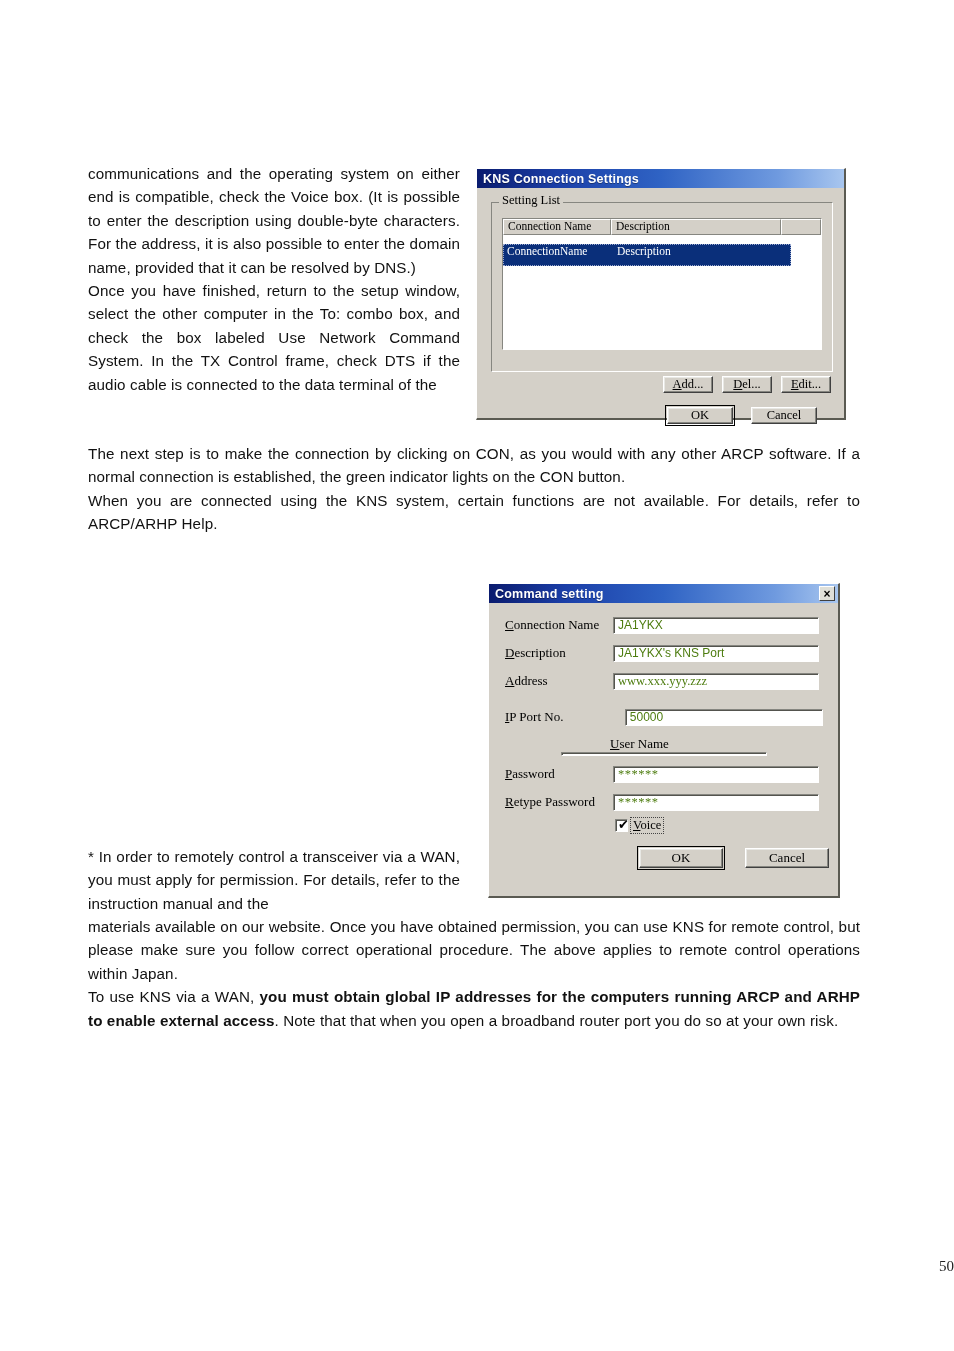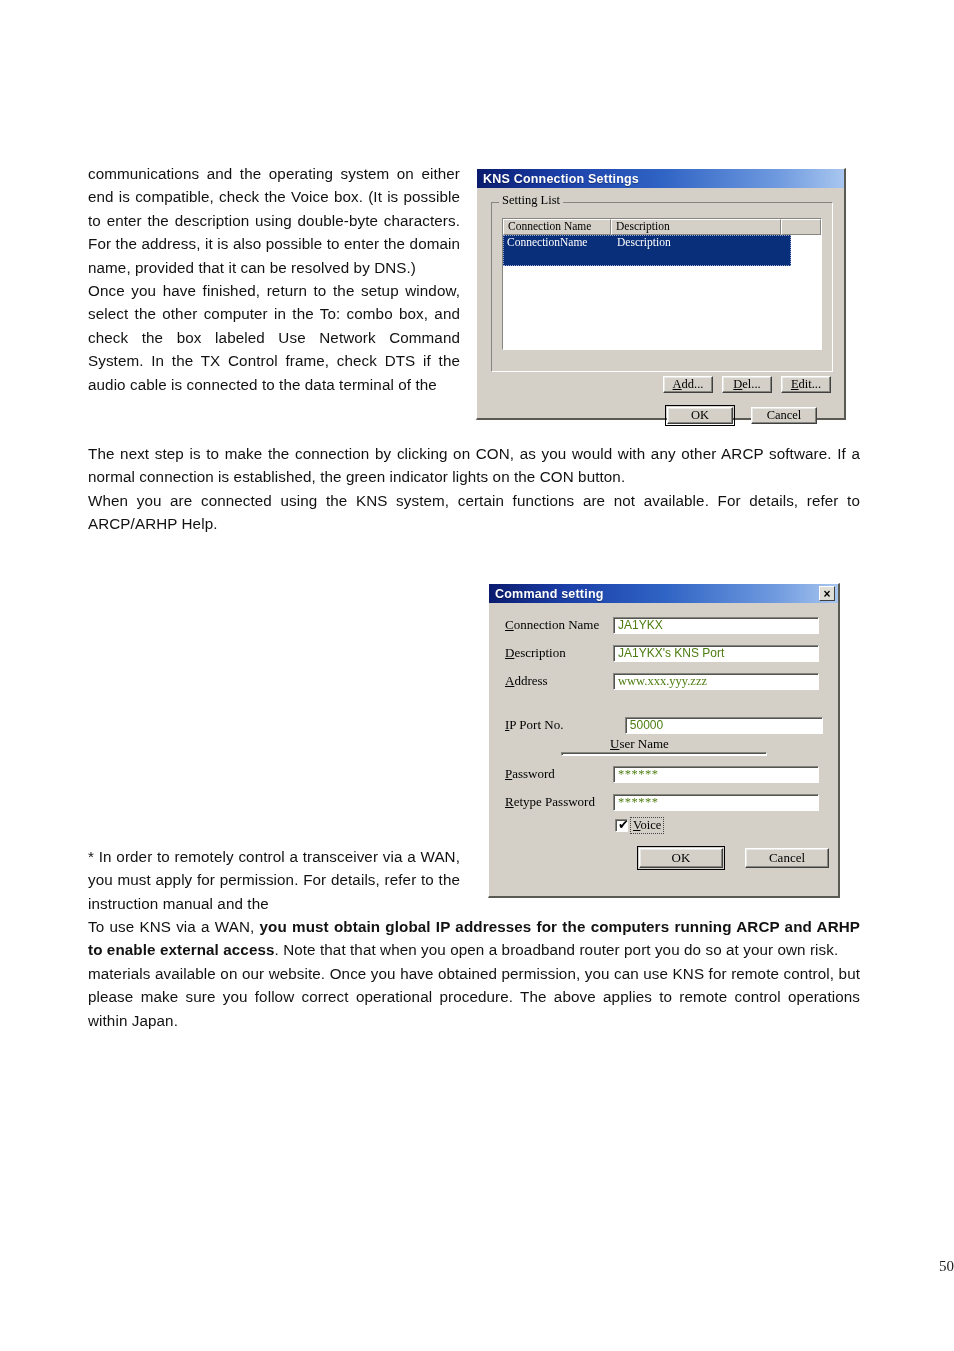--- a/index.html
+++ b/index.html
@@ -171,26 +171,26 @@
     padding-left: 4px;
     box-sizing: border-box;
     overflow: hidden;
     white-space: nowrap;
   }
   .lv-th.c1 { width: 108px; }
   .lv-th.c2 { width: 170px; }
   .lv-th.c3 { flex: 1; }
   .lv-row {
     display: flex;
-    height: 31px;
+    height: 22px;
     background: #0a2f7a;
     color: #ffffff;
     outline: 1px dotted #9aa8cf;
     outline-offset: -1px;
-    margin-top: 0;
+    margin-top: 9px;
     width: 288px;
   }
   .lv-td {
     font-size: 11.5px;
     font-family: "Liberation Serif", serif;
     line-height: 14px;
     padding-left: 4px;
     box-sizing: border-box;
     white-space: nowrap;
     overflow: hidden;
@@ -254,21 +254,21 @@
     overflow: hidden;
     color: #4d7c0f;
     cursor: text;
   }
   .textbox.sans { font-family: "Liberation Sans", sans-serif; font-size: 12px; }
   .textbox.mono-stars { letter-spacing: 0.5px; }
 
   #row-conn   { top: 12px; }
   #row-desc   { top: 40px; }
   #row-addr   { top: 68px; }
-  #row-port   { top: 112px; gap: 16px; }
+  #row-port   { top: 104px; gap: 16px; }
   #row-user   { top: 133px; flex-direction: column; }
   #row-pass   { top: 161px; }
   #row-retype { top: 189px; }
 
   .checkbox-row {
     position: absolute;
     left: 126px; top: 216px;
     display: flex;
     align-items: center;
     gap: 4px;
@@ -321,22 +321,22 @@
 <div class="doc-text" id="para-wide-1">
   <p>The next step is to make the connection by clicking on CON, as you would with any other ARCP software. If a normal connection is established, the green indicator lights on the CON button.</p>
   <p>When you are connected using the KNS system, certain functions are not available. For details, refer to ARCP/ARHP Help.</p>
 </div>
 
 <div class="doc-text" id="para-col-2">
   <p>* In order to remotely control a transceiver via a WAN, you must apply for permission. For details, refer to the instruction manual and the</p>
 </div>
 
 <div class="doc-text" id="para-wide-2">
+  <p>materials available on our website. Once you have obtained permission, you can use KNS for remote control, but please make sure you follow correct operational procedure. The above applies to remote control operations within Japan.</p>
   <p><span>To use KNS via a WAN, </span><b>you must obtain global IP addresses for the computers running ARCP and ARHP to enable external access</b><span>. Note that that when you open a broadband router port you do so at your own risk.</span></p>
-  <p>materials available on our website. Once you have obtained permission, you can use KNS for remote control, but please make sure you follow correct operational procedure. The above applies to remote control operations within Japan.</p>
 </div>
 
 <div class="win-dialog shadow-frame" id="dlg-kns">
   <div class="titlebar">
     <span class="title-text">KNS Connection Settings</span>
   </div>
   <div class="body">
 
     <div class="groupbox"></div>
     <div class="groupbox-label">Setting List</div>

